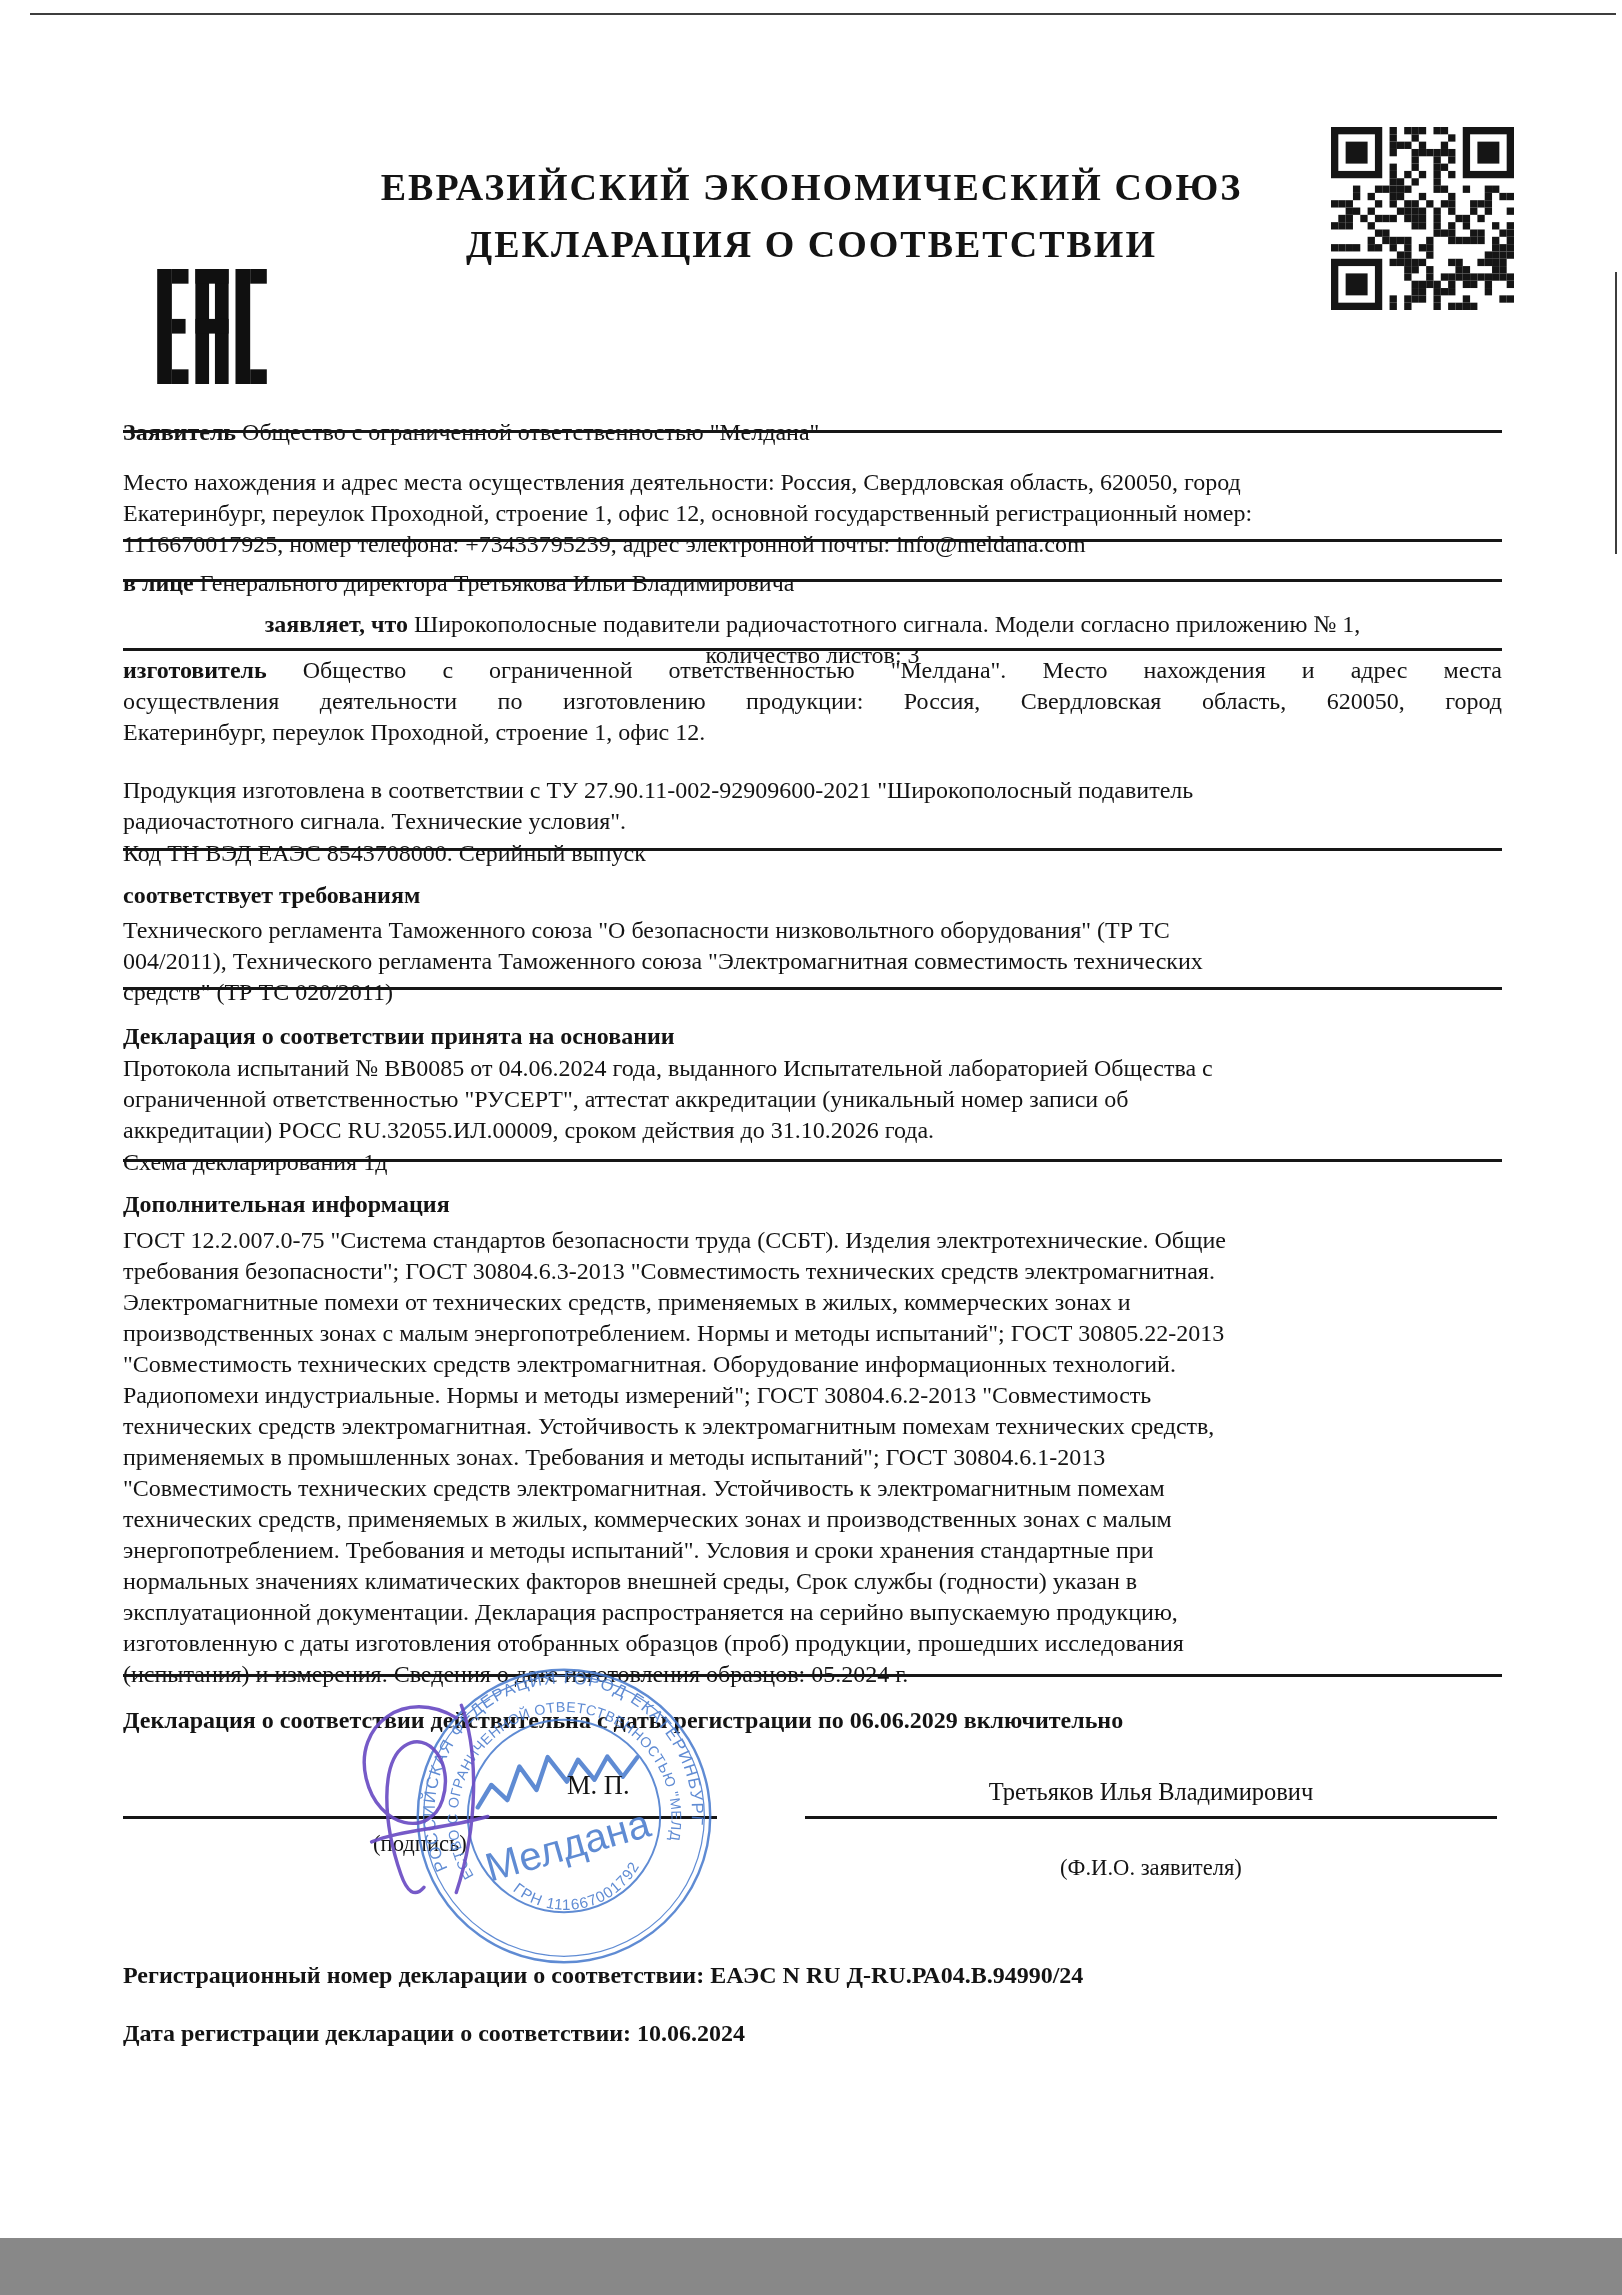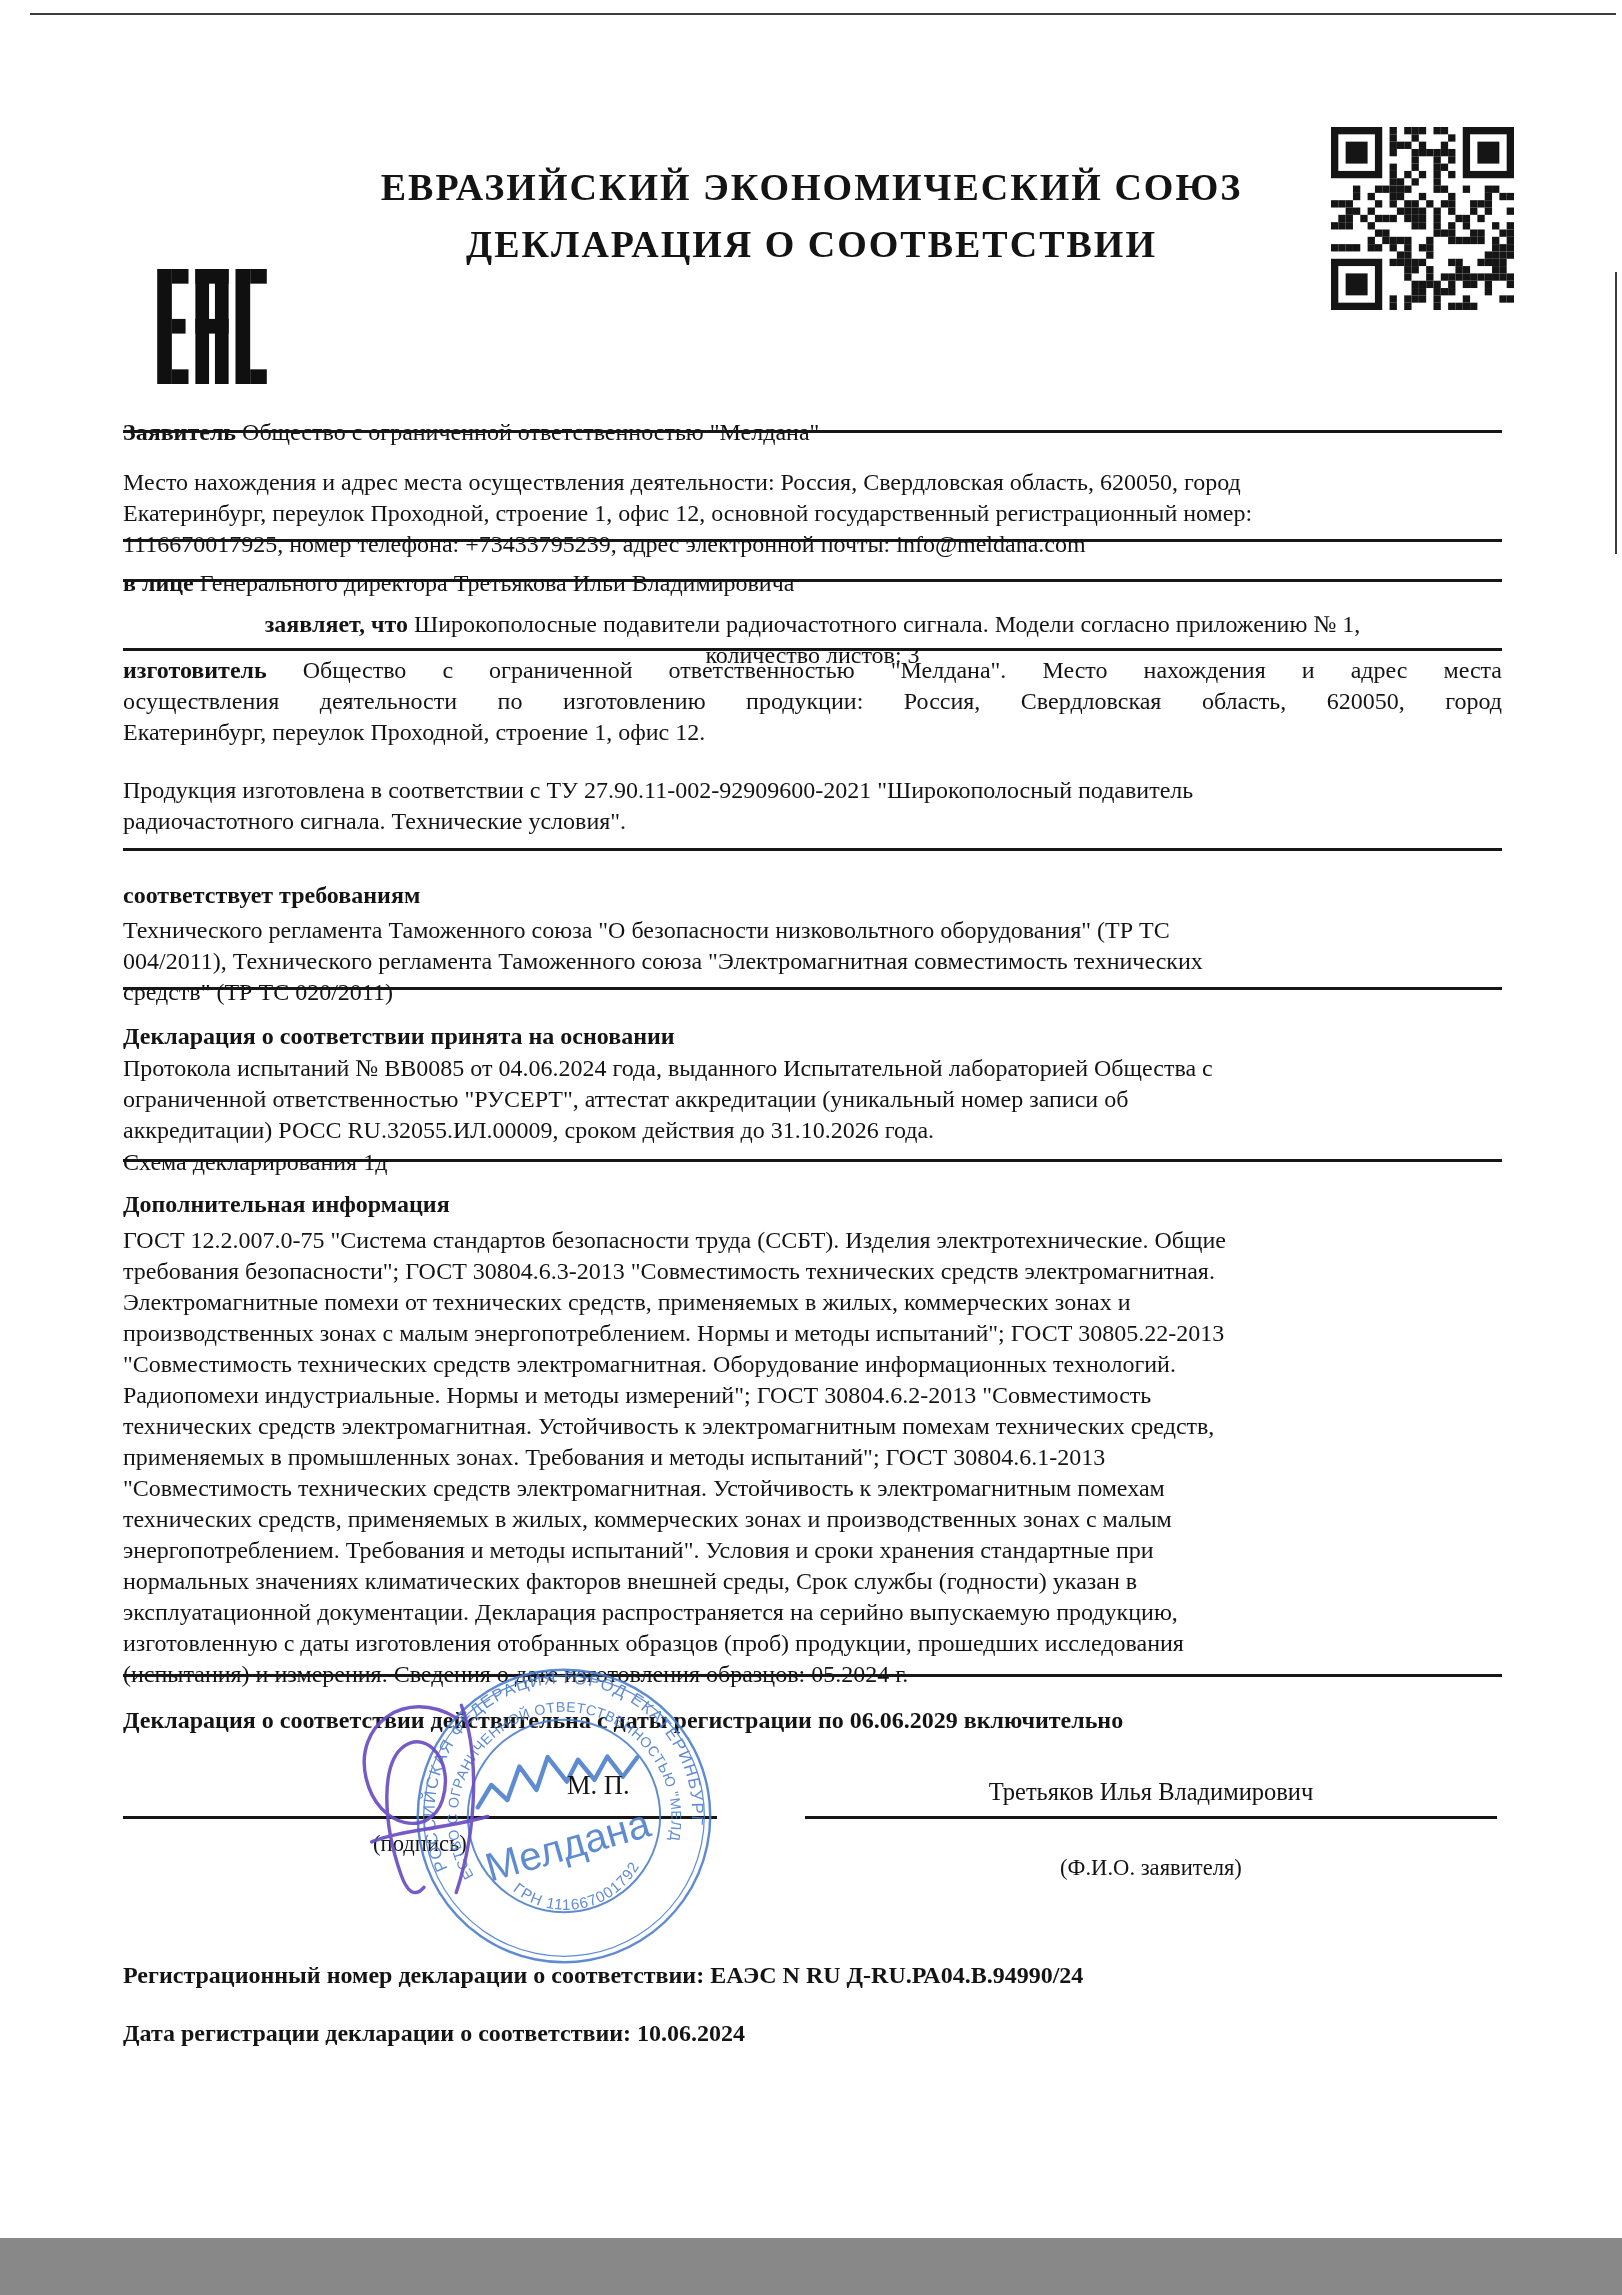--- a/index.html
+++ b/index.html
@@ -284,20 +284,21 @@
 количество листов: 3</span></p>
   <div class="abs rule" style="top:648px;"></div>
 
   <div class="abs flow" style="left:123px;top:655px;width:1379px;">
     <p class="para just" style="position:static;"><span class="lbl">изготовитель</span><span> Общество с ограниченной ответственностью "Мелдана". Место нахождения и адрес места</span></p>
     <p class="para just" style="position:static;">осуществления деятельности по изготовлению продукции: Россия, Свердловская область, 620050, город</p>
     <p class="para" style="position:static;">Екатеринбург, переулок Проходной, строение 1, офис 12.</p>
   </div>
   <p class="abs para" style="top:751px;">Продукция изготовлена в соответствии с ТУ 27.90.11-002-92909600-2021 "Широкополосный подавитель
 радиочастотного сигнала. Технические условия".</p>
+  <p class="abs para" style="top:814px;">Код ТН ВЭД ЕАЭС 8543708000. Серийный выпуск</p>
   <div class="abs rule" style="top:848px;"></div>
 
   <p class="abs para lbl" style="top:856px;">соответствует требованиям</p>
   <p class="abs para" style="top:891px;">Технического регламента Таможенного союза "О безопасности низковольтного оборудования" (ТР ТС
 004/2011), Технического регламента Таможенного союза "Электромагнитная совместимость технических
 средств" (ТР ТС 020/2011)</p>
   <div class="abs rule" style="top:987px;"></div>
 
   <p class="abs para lbl" style="top:994px;margin-top:27px;">Декларация о соответствии принята на основании</p>
   <p class="abs para" style="top:1029px;">Протокола испытаний № ВВ0085 от 04.06.2024 года, выданного Испытательной лабораторией Общества с

